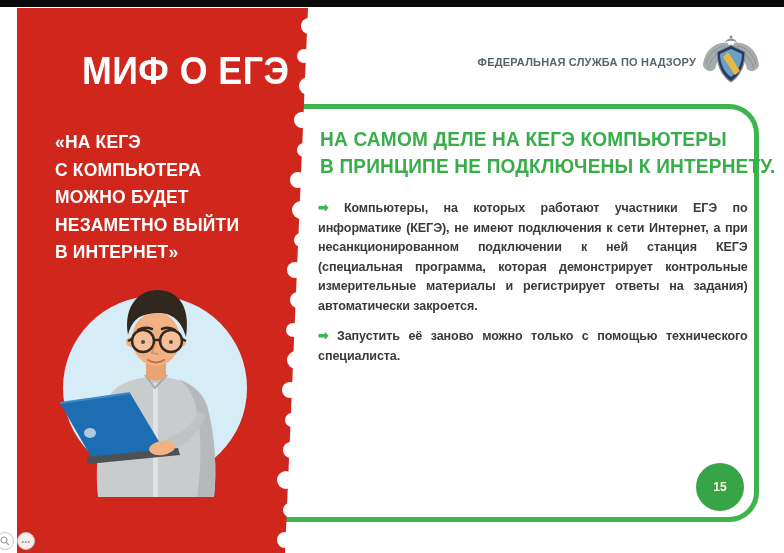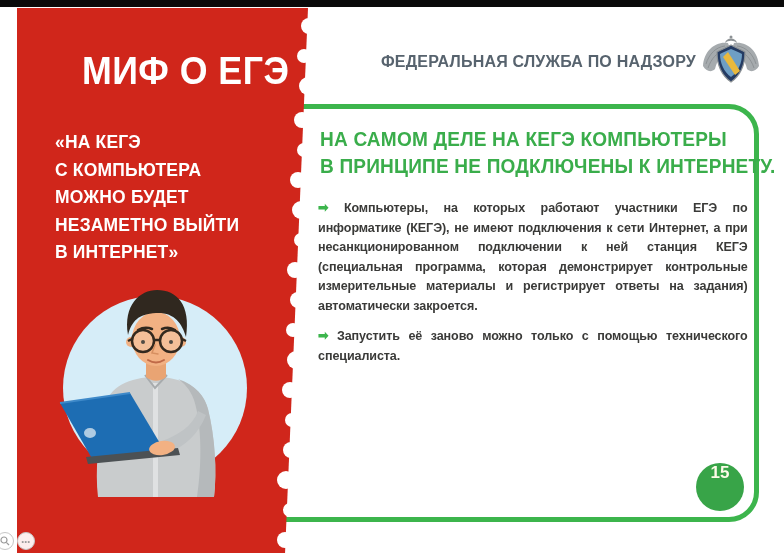--- a/index.html
+++ b/index.html
@@ -26,21 +26,21 @@
   .myth-quote{
     position:absolute;left:55px;top:128px;z-index:3;color:#ffffff;
     font-size:19px;font-weight:700;line-height:27.5px;letter-spacing:.2px;
     transform:scaleX(.92);transform-origin:left top;white-space:nowrap;
   }
   .illustration{position:absolute;left:50px;top:285px;z-index:3;}
 
   
   .agency{
     position:absolute;right:88px;top:55px;z-index:3;text-align:right;
-    color:#57636e;font-size:16px;font-weight:700;line-height:14.5px;letter-spacing:.2px;
+    color:#57636e;font-size:11px;font-weight:700;line-height:14.5px;letter-spacing:.2px;
   }
   .agency-logo{position:absolute;left:700px;top:34px;z-index:3;}
 
   
   .fact-headline{
     position:absolute;left:320px;top:125px;z-index:3;color:#3aad4b;
     font-size:20.5px;font-weight:800;line-height:27px;letter-spacing:.2px;
     transform:scaleX(.93);transform-origin:left top;white-space:nowrap;
   }
   .fact-body{
@@ -48,22 +48,22 @@
     transform:scaleX(.93);transform-origin:left top;
   }
   .bullet{
     margin:0 0 11px 0;color:#3a3a38;font-size:13.5px;font-weight:700;
     line-height:19.5px;text-align:justify;letter-spacing:-.1px;
   }
   .arrow{color:#3cb54c;font-weight:700;}
 
   .page-badge{
     position:absolute;left:696px;top:463px;width:48px;height:48px;border-radius:50%;
-    background:#38a448;z-index:3;display:flex;justify-content:center;
-    color:#fdfbe8;font-size:17px;font-weight:700;
+    background:#38a448;z-index:3;display:flex;align-items:center;justify-content:center;
+    color:#fdfbe8;font-size:12px;font-weight:700;
   }
 
   
   .viewer-btn{
     position:absolute;width:16px;height:16px;border-radius:50%;
     border:1px solid #c6c6c6;background:rgba(255,255,255,.92);z-index:6;
     display:flex;align-items:center;justify-content:center;
   }
   .viewer-zoom{left:-4px;top:532px;}
   .viewer-more{left:17px;top:532px;color:#9a9a9a;font-size:7px;letter-spacing:.5px;font-weight:700;}

